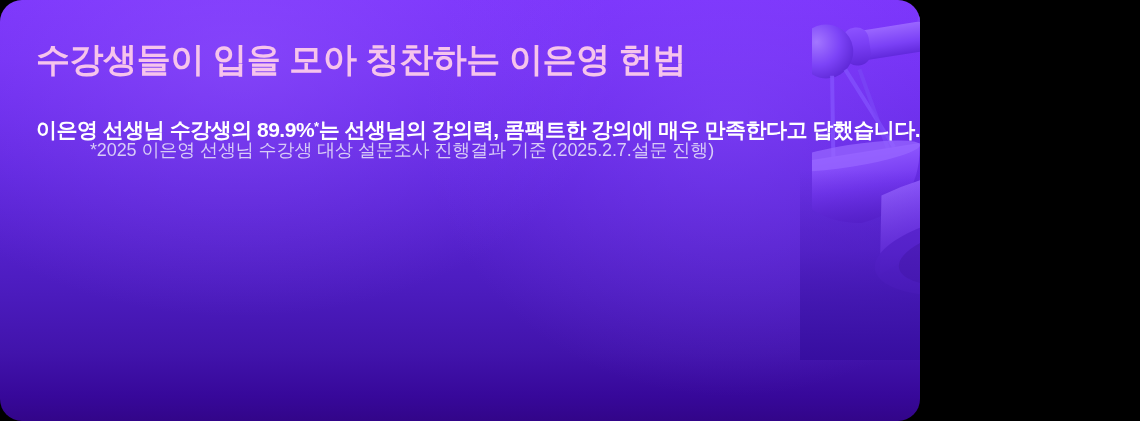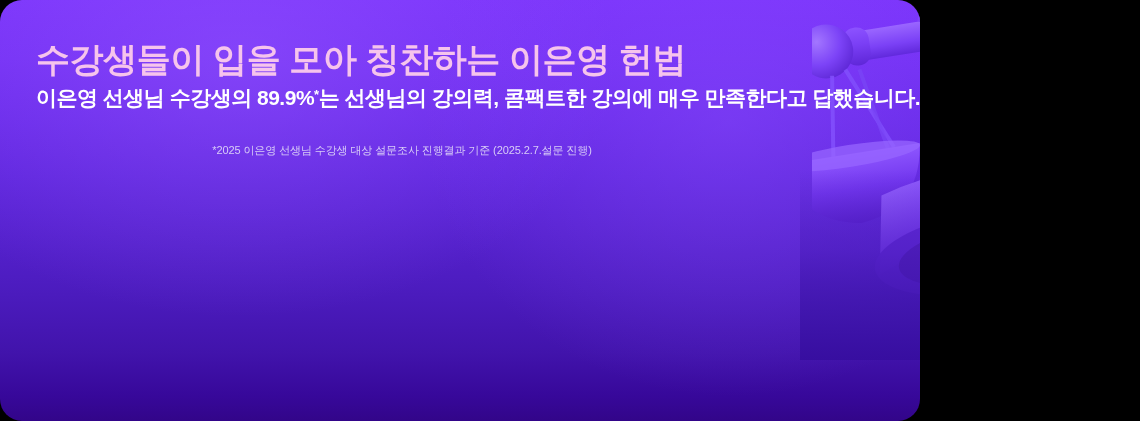--- a/index.html
+++ b/index.html
@@ -93,21 +93,21 @@
     line-height: 44px;
     font-weight: 700;
     letter-spacing: -0.4px;
     color: #f6c4ec;
     white-space: nowrap;
   }
 
   .subhead {
     position: absolute;
     left: 36px;
-    top: 80px;
+    top: 112px;
     margin: 0;
     font-size: 21px;
     line-height: 30px;
     font-weight: 700;
     letter-spacing: -0.5px;
     color: #ffffff;
     white-space: nowrap;
   }
   .subhead .star {
     font-size: 13px;
@@ -117,21 +117,21 @@
 
   .footnote {
     position: absolute;
     left: 0;
     top: 141px;
     width: 1140px;
     margin: 0;
     padding-right: 336px;
     box-sizing: border-box;
     text-align: center;
-    font-size: 11px;
+    font-size: 18px;
     line-height: 18px;
     font-weight: 400;
     letter-spacing: -0.1px;
     color: #d8ccf7;
     white-space: nowrap;
   }
 </style>
 </head>
 <body>
 

